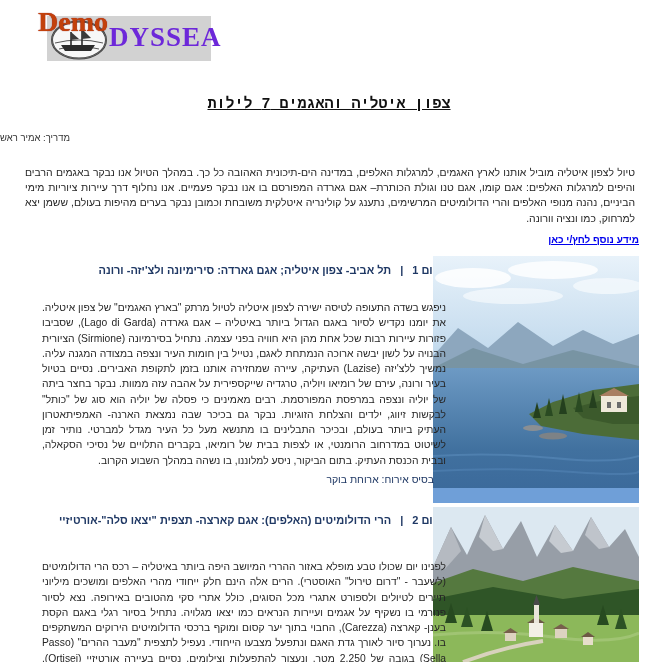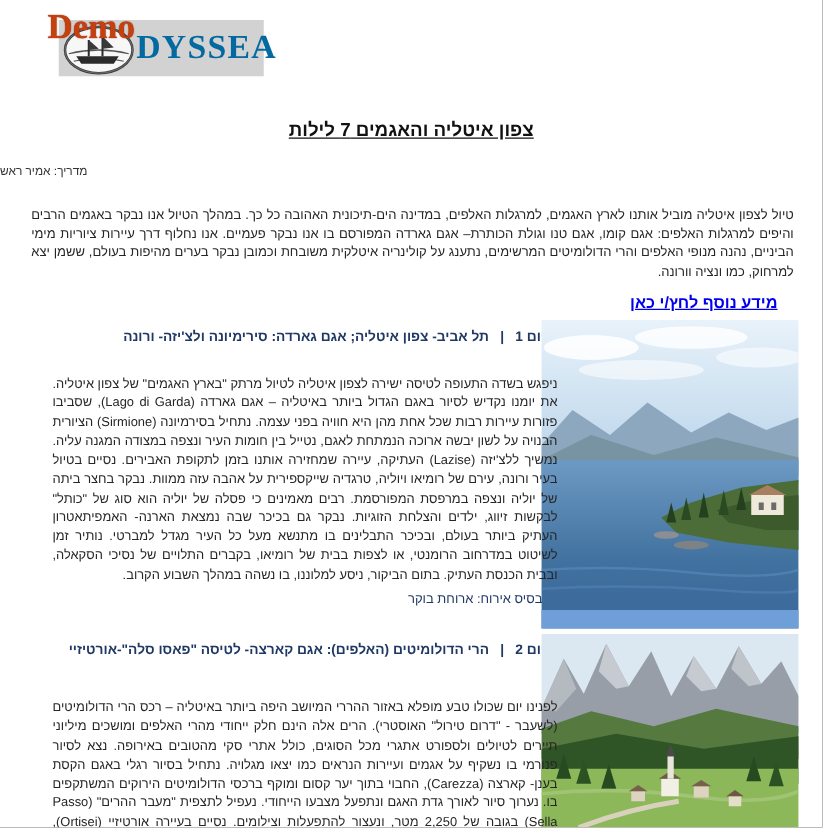--- a/index.html
+++ b/index.html
@@ -12,46 +12,46 @@
   
   .logo-wrap{position:absolute;top:10px;left:38px;width:190px;height:56px;}
   .logo-box{
     position:absolute;top:6px;left:9px;width:164px;height:45px;
     background:#d2d2d2;display:flex;align-items:center;
   }
   .logo-emblem{position:absolute;left:2px;top:3px;}
   .logo-brand{
     position:absolute;left:62px;top:6px;
     font-family:"Liberation Serif","DejaVu Serif",serif;
-    font-size:27px;font-weight:600;color:#0369a1;letter-spacing:1px;
+    font-size:27px;font-weight:600;color:#6d28d9;letter-spacing:1px;
   }
   .demo-mark{
     position:absolute;top:-4px;left:0;
     font-family:"Liberation Serif","DejaVu Serif",serif;
     font-size:28px;font-weight:bold;color:#c2410c;
     text-shadow:0 0 1px #8c0606;
   }
   
   .doc-title{
     position:absolute;top:96px;left:0;width:100%;text-align:center;
     font-size:15px;font-weight:bold;text-decoration:underline;color:#111;
-    direction:rtl;margin:0;
+    direction:rtl;margin:0;font-family:Liberation Mono, monospace;
   }
   .guide-line{
     position:absolute;top:132px;left:0;width:100%;text-align:left;
     font-size:9.5px;color:#333;direction:rtl;
   }
   .intro{
     position:absolute;top:165px;left:25px;width:610px;
     direction:rtl;text-align:justify;
     font-size:10.4px;line-height:15.2px;margin:0;
   }
   .more-link{
-    position:absolute;top:234px;right:36px;
-    font-size:13px;font-weight:bold;color:#0000ee;
+    position:absolute;top:234px;right:19px;
+    font-size:10px;font-weight:bold;color:#0000ee;
     text-decoration:underline;direction:rtl;cursor:pointer;
   }
   .day-heading{
     position:absolute;left:30px;width:406px;
     direction:rtl;text-align:start;
     font-size:11px;font-weight:bold;color:#1f3864;
     line-height:17px;
   }
   .day-heading .sep{margin:0 9px;font-weight:bold;}
   .day-body{
@@ -144,21 +144,21 @@
       <path d="M0 200 Q60 196 120 202 T206 200" stroke="#5d8fc0" stroke-width="2" fill="none" opacity="0.5"></path>
       <path d="M0 215 Q70 211 140 216 T206 214" stroke="#5d8fc0" stroke-width="2" fill="none" opacity="0.4"></path>
     </svg>
   </div>
 
   <p class="day-body" style="top:286px;">ניפגש בשדה התעופה לטיסה ישירה לצפון איטליה לטיול מרתק "בארץ האגמים" של צפון איטליה. את יומנו נקדיש לסיור באגם הגדול ביותר באיטליה – אגם גארדה (Lago di Garda), שסביבו פזורות עיירות רבות שכל אחת מהן היא חוויה בפני עצמה. נתחיל בסירמיונה (Sirmione) הציורית הבנויה על לשון יבשה ארוכה הנמתחת לאגם, נטייל בין חומות העיר ונצפה במצודה המגנה עליה. נמשיך ללצ'יזה (Lazise) העתיקה, עיירה שמחזירה אותנו בזמן לתקופת האבירים. נסיים בטיול בעיר ורונה, עירם של רומיאו ויוליה, טרגדיה שייקספירית על אהבה עזה ממוות. נבקר בחצר ביתה של יוליה ונצפה במרפסת המפורסמת. רבים מאמינים כי פסלה של יוליה הוא סוג של "כותל" לבקשות זיווג, ילדים והצלחת הזוגיות. נבקר גם בכיכר שבה נמצאת הארנה- האמפיתאטרון העתיק ביותר בעולם, ובכיכר התבלינים בו מתנשא מעל כל העיר מגדל למברטי. נותיר זמן לשיטוט במדרחוב הרומנטי, או לצפות בבית של רומיאו, בקברים התלויים של נסיכי הסקאלה, ובבית הכנסת העתיק. בתום הביקור, ניסע למלוננו, בו נשהה במהלך השבוע הקרוב.</p>
 
   <div class="board-line" style="top:474px;">בסיס אירוח: ארוחת בוקר</div>
 
   <div class="day-heading" style="top:512px;">
-    <span>יום 2</span><span class="sep">|</span><span>הרי הדולומיטים (האלפים): אגם קארצה- לטיסה "פאסו סלה"-אורטיזיי</span>
+    <span>יום 2</span><span class="sep">|</span><span>הרי הדולומיטים (האלפים): אגם קארצה- תצפית "יצאו סלה"-אורטיזיי</span>
   </div>
 
   <div class="photo" id="photo2">
     <svg width="206" height="155" viewBox="0 0 206 155">
       <rect x="0" y="0" width="206" height="70" fill="#dce8f1"></rect>
       <polygon points="0,60 18,20 34,48 52,8 70,42 88,14 104,50 122,18 140,44 158,10 176,40 192,22 206,50 206,80 0,80" fill="#979ea7"></polygon>
       <polygon points="52,8 70,42 60,44 46,30" fill="#c6cbd1"></polygon>
       <polygon points="122,18 140,44 128,46 116,34" fill="#c6cbd1"></polygon>
       <polygon points="158,10 176,40 166,42 152,28" fill="#bfc4cb"></polygon>
       <polygon points="0,60 18,20 28,44 12,62" fill="#b5bac1"></polygon>

